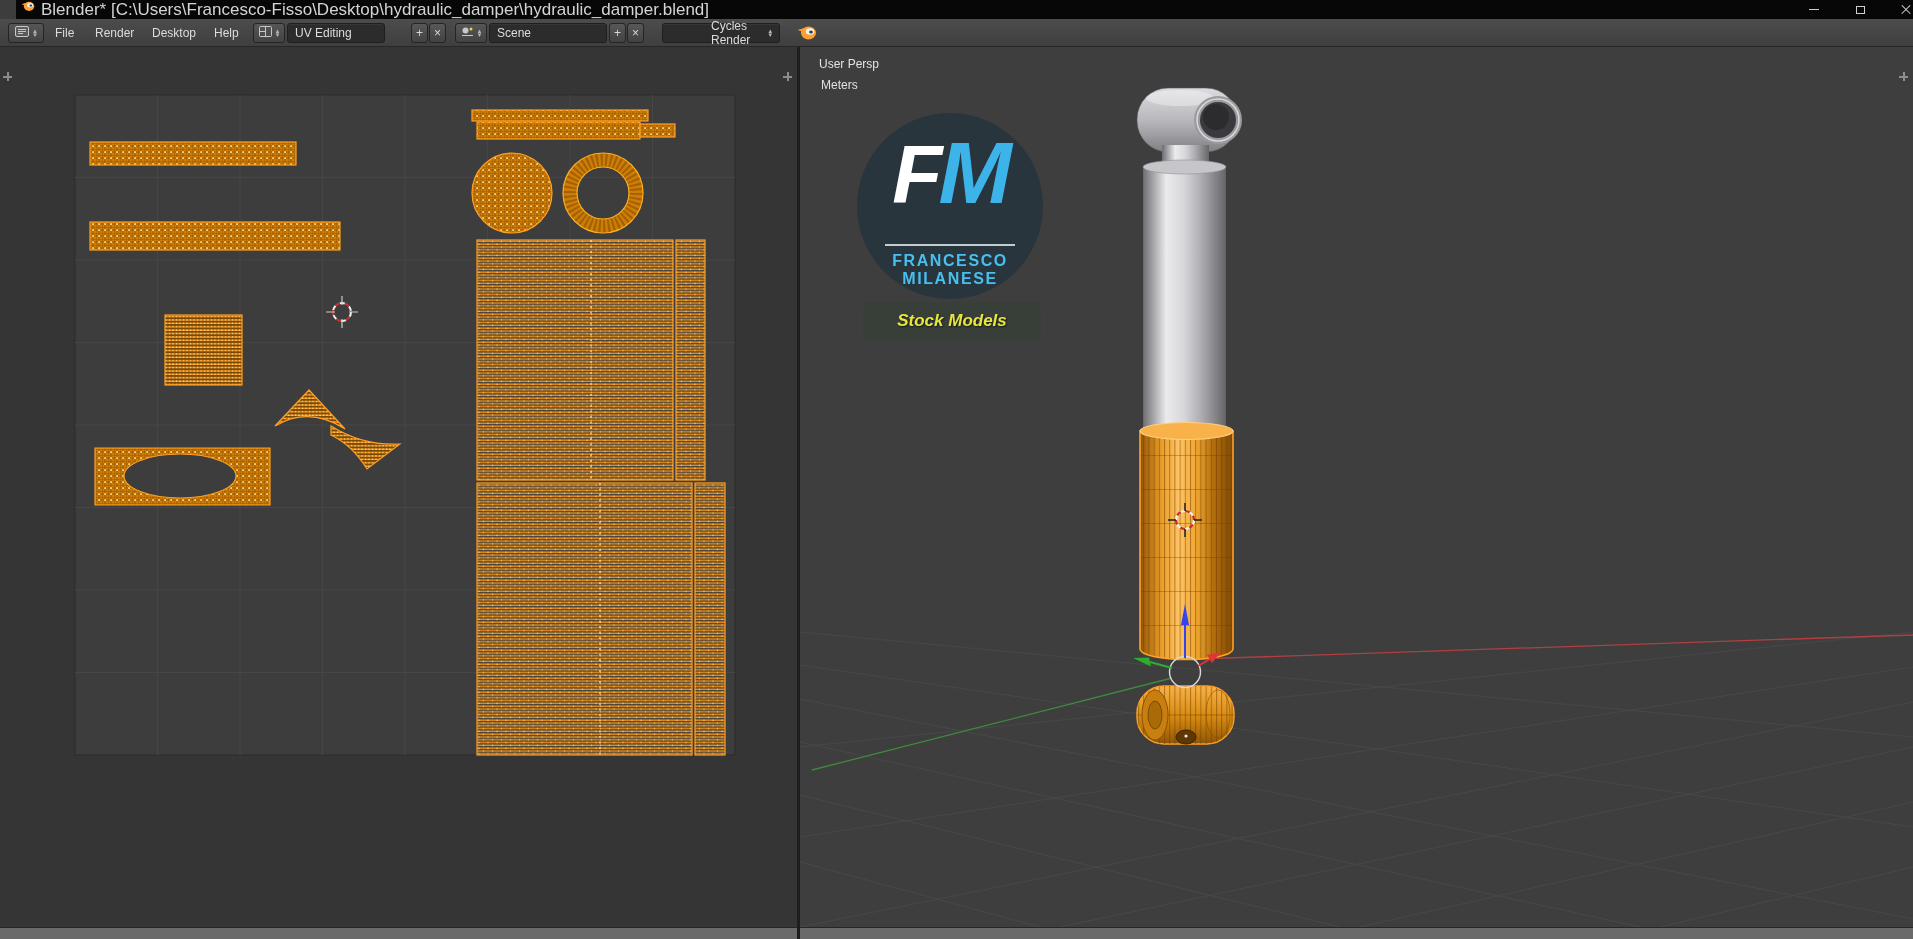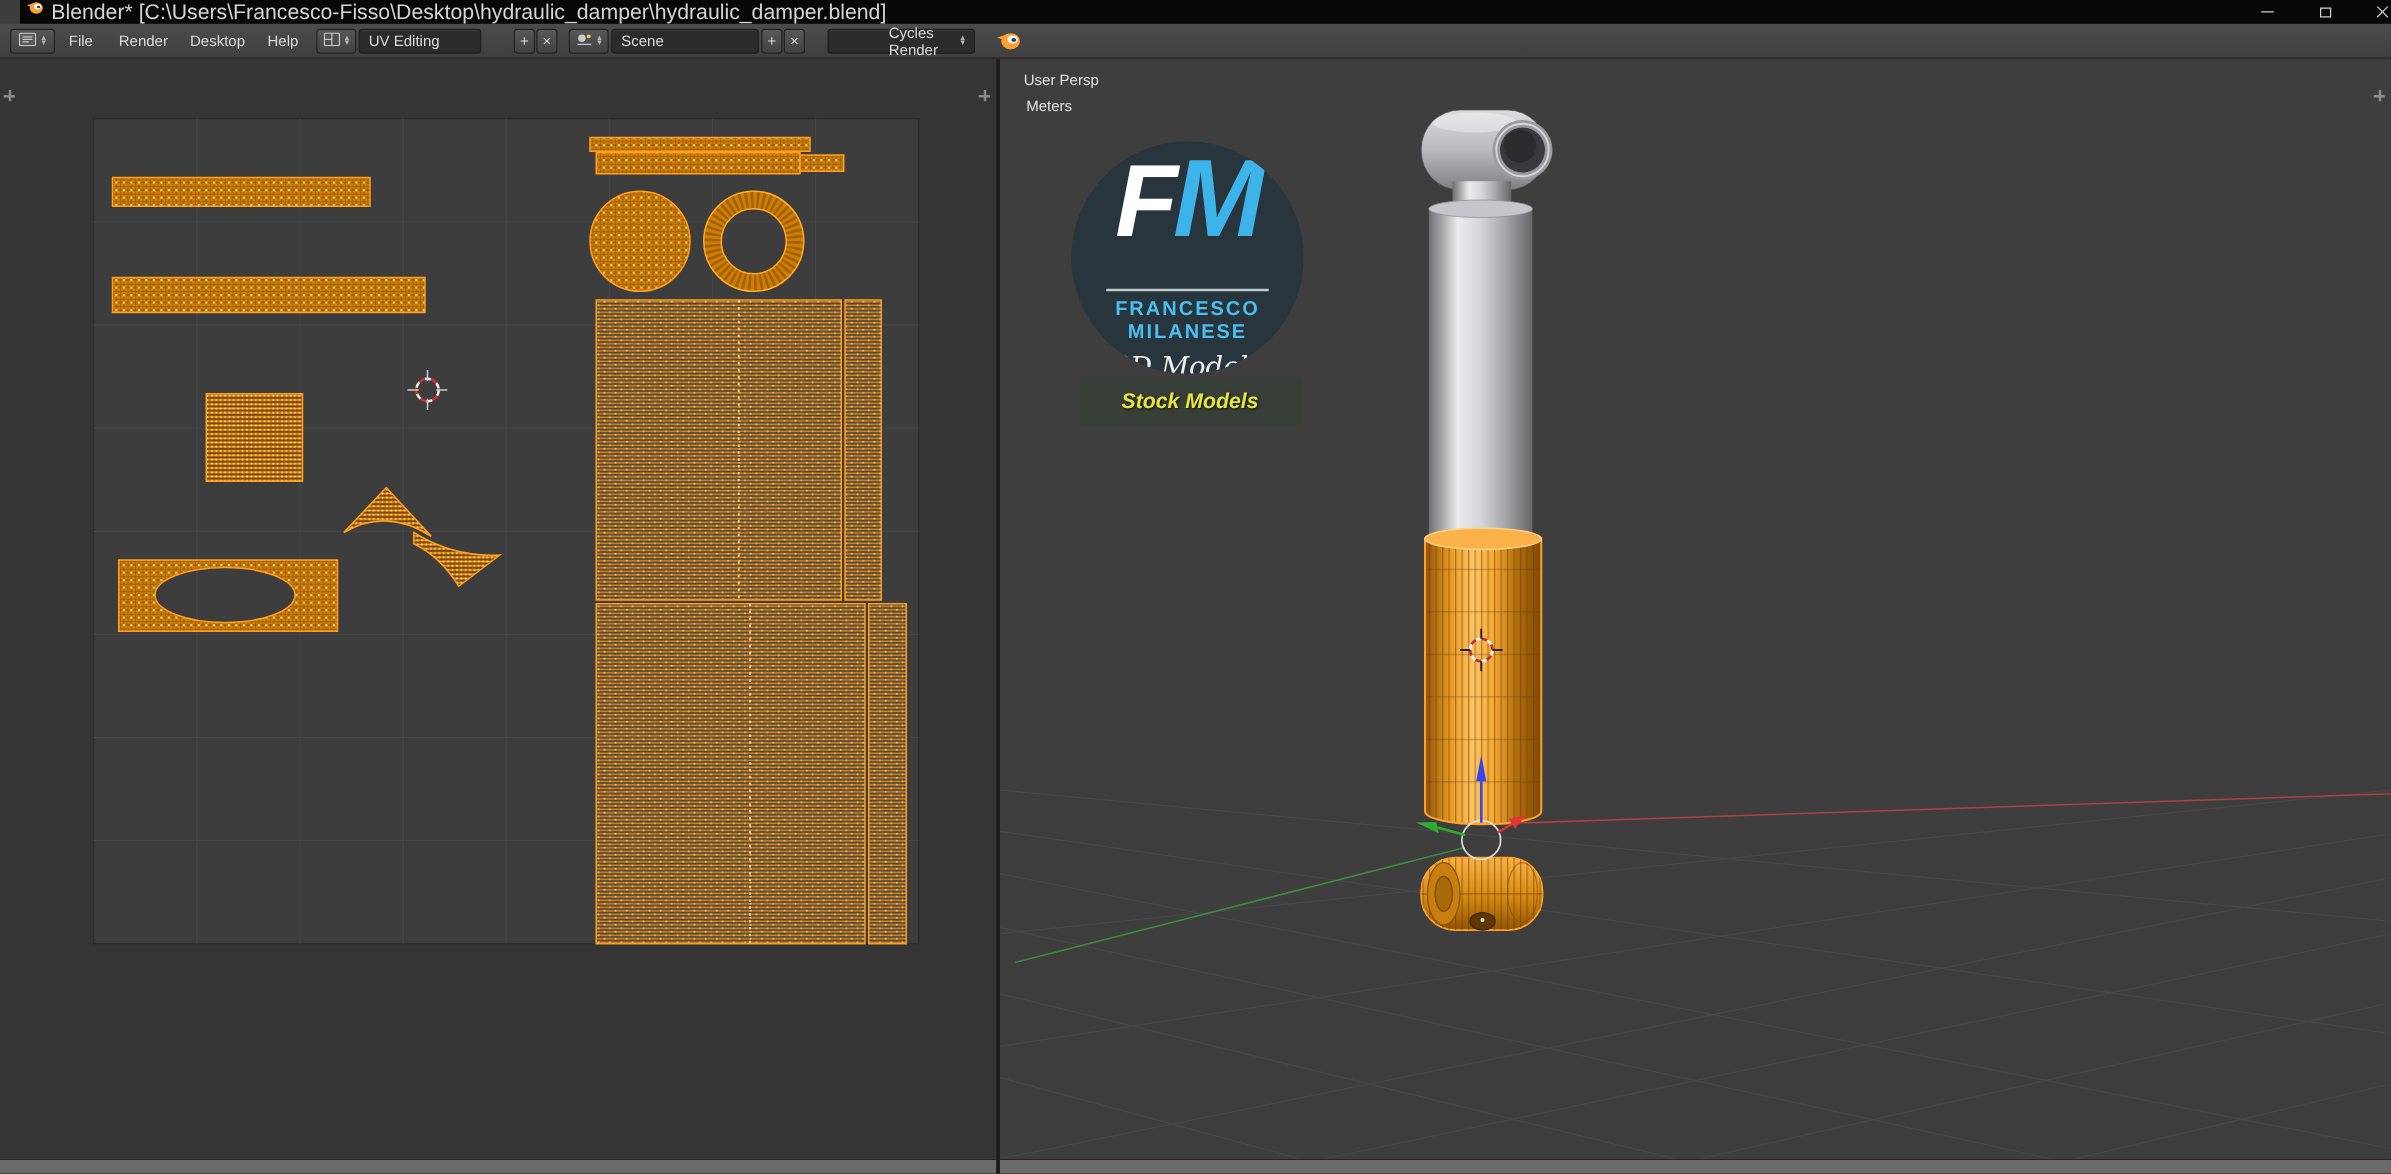--- a/index.html
+++ b/index.html
@@ -38,21 +38,21 @@
   .bottom-strip{position:absolute;left:0;bottom:0;width:100%;height:12px;background:#6a6a6a;border-top:1px solid #262626;}
   .corner-toggle{position:absolute;width:11px;height:11px;opacity:.75;}
   .corner-toggle::before,.corner-toggle::after{content:"";position:absolute;background:#a8a8a8;}
   .corner-toggle::before{left:5px;top:1px;width:1.5px;height:9px;}
   .corner-toggle::after{left:1px;top:5px;width:9px;height:1.5px;}
 
   
   .vp-label{position:absolute;left:19px;top:10px;font-size:12px;color:#e2e2e2;}
   .vp-units{position:absolute;left:21px;top:31px;font-size:12px;color:#e2e2e2;}
   .wm-circle{position:absolute;left:57px;top:66px;width:186px;height:186px;border-radius:50%;background:rgba(39,53,60,0.93);text-align:center;overflow:hidden;}
-  .fm{font-style:italic;font-weight:bold;line-height:92px;letter-spacing:-4px;}
+  .fm{margin-top:14px;font-style:italic;font-weight:bold;line-height:92px;letter-spacing:-4px;}
   .fm .f{font-size:82px;color:#ffffff;}
   .fm .m{font-size:88px;color:#3cb4ea;}
   .fm-rule{width:130px;height:2px;background:rgba(230,242,248,0.8);margin:0 auto 6px;}
   .wm-author{font-size:16px;letter-spacing:1.6px;color:#49bff0;font-weight:bold;}
   .wm-tagline{margin-top:7px;font-size:22px;font-style:italic;color:#efefef;font-family:"DejaVu Serif","Liberation Serif",serif;}
   .wm-badge{position:absolute;left:63px;top:255px;width:178px;height:38px;background:rgba(56,64,56,0.88);border-radius:3px;display:flex;align-items:center;justify-content:center;font-size:17px;font-weight:bold;font-style:italic;color:#e6e63e;text-shadow:1px 1px 2px rgba(0,0,0,0.65);}
 </style>
 </head>
 <body>
 

